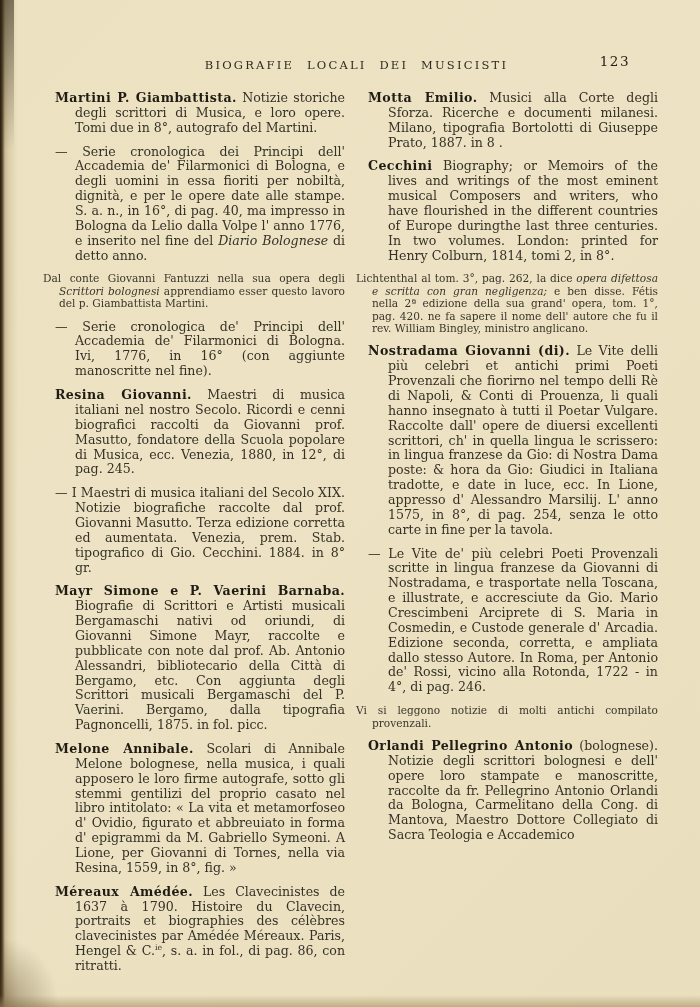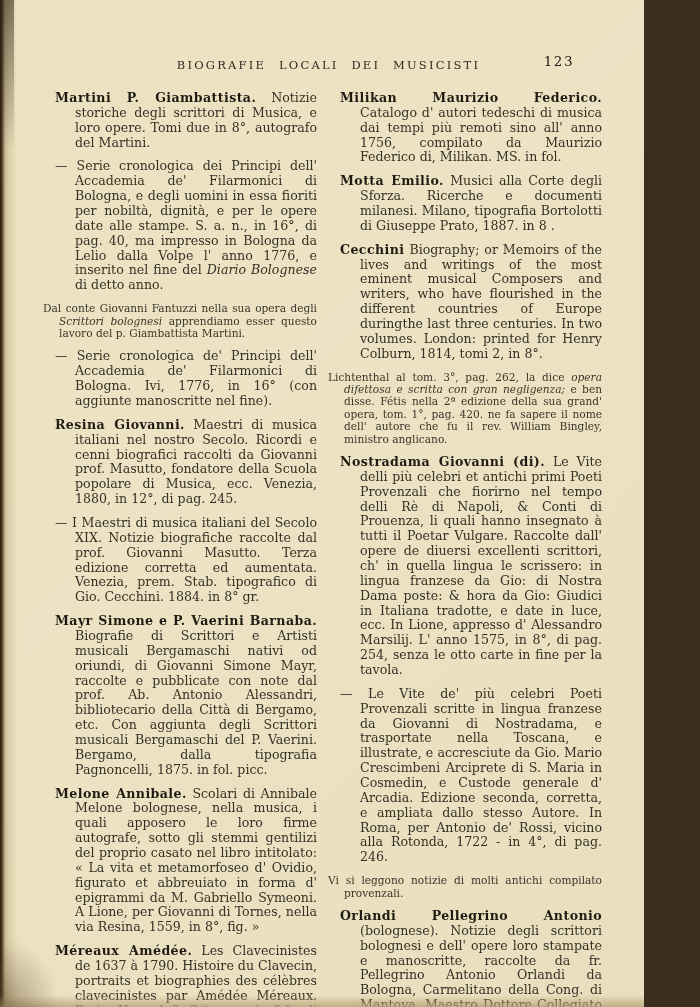--- a/index.html
+++ b/index.html
@@ -4,21 +4,21 @@
 <style>
   html, body { margin: 0; padding: 0; }
   body {
     width: 700px; height: 1007px;
     background: #3a2f1e;
     font-family: "DejaVu Serif", "Liberation Serif", serif;
     overflow: hidden;
   }
   .page {
     position: relative;
-    width: 644px; height: 1007px;
+    width: 700px; height: 1007px;
     background: linear-gradient(135deg, #ece2c1 0%, #ede3c4 40%, #e9dfbe 100%);
     overflow: hidden;
     box-sizing: border-box;
   }
   
   .edge-left {
     position: absolute; left: 0; top: 0; bottom: 0; width: 20px;
     background: linear-gradient(90deg,
       #241c10 0px, #4f3d24 2px, #93795062 5px,
       #cdbd9280 9px, rgba(205,189,146,0) 18px);
@@ -107,21 +107,20 @@
         <p class="para dash"><span class="run-normal">— Serie cronologica dei Principi dell' Accademia de' Filarmonici di Bologna, e degli uomini in essa fioriti per nobiltà, dignità, e per le opere date alle stampe. S. a. n., in 16°, di pag. 40, ma impresso in Bologna da Lelio dalla Volpe l' anno 1776, e inserito nel fine del </span><span class="run-italic">Diario Bolognese</span><span class="run-normal"> di detto anno.</span></p>
         <p class="para note"><span class="run-normal">Dal conte Giovanni Fantuzzi nella sua opera degli </span><span class="run-italic">Scrittori bolognesi</span><span class="run-normal"> apprendiamo esser questo lavoro del p. Giambattista Martini.</span></p>
         <p class="para dash"><span class="run-normal">— Serie cronologica de' Principi dell' Accademia de' Filarmonici di Bologna. Ivi, 1776, in 16° (con aggiunte manoscritte nel fine).</span></p>
         <p class="para entry"><span class="run-bold">Resina Giovanni.</span><span class="run-normal"> Maestri di musica italiani nel nostro Secolo. Ricordi e cenni biografici raccolti da Giovanni prof. Masutto, fondatore della Scuola popolare di Musica, ecc. Venezia, 1880, in 12°, di pag. 245.</span></p>
         <p class="para dash"><span class="run-normal">— I Maestri di musica italiani del Secolo XIX. Notizie biografiche raccolte dal prof. Giovanni Masutto. Terza edizione corretta ed aumentata. Venezia, prem. Stab. tipografico di Gio. Cecchini. 1884. in 8° gr.</span></p>
         <p class="para entry"><span class="run-bold">Mayr Simone e P. Vaerini Barnaba.</span><span class="run-normal"> Biografie di Scrittori e Artisti musicali Bergamaschi nativi od oriundi, di Giovanni Simone Mayr, raccolte e pubblicate con note dal prof. Ab. Antonio Alessandri, bibliotecario della Città di Bergamo, etc. Con aggiunta degli Scrittori musicali Bergamaschi del P. Vaerini. Bergamo, dalla tipografia Pagnoncelli, 1875. in fol. picc.</span></p>
         <p class="para entry"><span class="run-bold">Melone Annibale.</span><span class="run-normal"> Scolari di Annibale Melone bolognese, nella musica, i quali apposero le loro firme autografe, sotto gli stemmi gentilizi del proprio casato nel libro intitolato: « La vita et metamorfoseo d' Ovidio, figurato et abbreuiato in forma d' epigrammi da M. Gabriello Symeoni. A Lione, per Giovanni di Tornes, nella via Resina, 1559, in 8°, fig. »</span></p>
         <p class="para entry"><span class="run-bold">Méreaux Amédée.</span><span class="run-normal"> Les Clavecinistes de 1637 à 1790. Histoire du Clavecin, portraits et biographies des célèbres clavecinistes par Amédée Méreaux. Paris, Hengel &amp; C.</span><sup class="run-sup">ie</sup><span class="run-normal">, s. a. in fol., di pag. 86, con ritratti.</span></p>
       </div>
     <div class="col">
-        <p class="para entry"><span class="run-bold">Milikan Maurizio Federico.</span><span class="run-normal"> Catalogo d' autori tedeschi di musica dai tempi più remoti sino all' anno 1756, compilato da Maurizio Federico di, Milikan. MS. in fol.</span></p>
         <p class="para entry"><span class="run-bold">Motta Emilio.</span><span class="run-normal"> Musici alla Corte degli Sforza. Ricerche e documenti milanesi. Milano, tipografia Bortolotti di Giuseppe Prato, 1887. in 8 .</span></p>
         <p class="para entry"><span class="run-bold">Cecchini</span><span class="run-normal"> Biography; or Memoirs of the lives and writings of the most eminent musical Composers and writers, who have flourished in the different countries of Europe duringthe last three centuries. In two volumes. London: printed for Henry Colburn, 1814, tomi 2, in 8°.</span></p>
         <p class="para note"><span class="run-normal">Lichtenthal al tom. 3°, pag. 262, la dice </span><span class="run-italic">opera difettosa e scritta con gran negligenza;</span><span class="run-normal"> e ben disse. Fétis nella 2ª edizione della sua grand' opera, tom. 1°, pag. 420. ne fa sapere il nome dell' autore che fu il rev. William Bingley, ministro anglicano.</span></p>
         <p class="para entry"><span class="run-bold">Nostradama Giovanni (di).</span><span class="run-normal"> Le Vite delli più celebri et antichi primi Poeti Provenzali che fiorirno nel tempo delli Rè di Napoli, &amp; Conti di Prouenza, li quali hanno insegnato à tutti il Poetar Vulgare. Raccolte dall' opere de diuersi excellenti scrittori, ch' in quella lingua le scrissero: in lingua franzese da Gio: di Nostra Dama poste: &amp; hora da Gio: Giudici in Italiana tradotte, e date in luce, ecc. In Lione, appresso d' Alessandro Marsilij. L' anno 1575, in 8°, di pag. 254, senza le otto carte in fine per la tavola.</span></p>
         <p class="para dash"><span class="run-normal">— Le Vite de' più celebri Poeti Provenzali scritte in lingua franzese da Giovanni di Nostradama, e trasportate nella Toscana, e illustrate, e accresciute da Gio. Mario Crescimbeni Arciprete di S. Maria in Cosmedin, e Custode generale d' Arcadia. Edizione seconda, corretta, e ampliata dallo stesso Autore. In Roma, per Antonio de' Rossi, vicino alla Rotonda, 1722 - in 4°, di pag. 246.</span></p>
         <p class="para note"><span class="run-normal">Vi si leggono notizie di molti antichi compilato provenzali.</span></p>
         <p class="para entry"><span class="run-bold">Orlandi Pellegrino Antonio</span><span class="run-normal"> (bolognese). Notizie degli scrittori bolognesi e dell' opere loro stampate e manoscritte, raccolte da fr. Pellegrino Antonio Orlandi da Bologna, Carmelitano della Cong. di Mantova, Maestro Dottore Collegiato di Sacra Teologia e Accademico</span></p>
       </div>
   </div>
 

